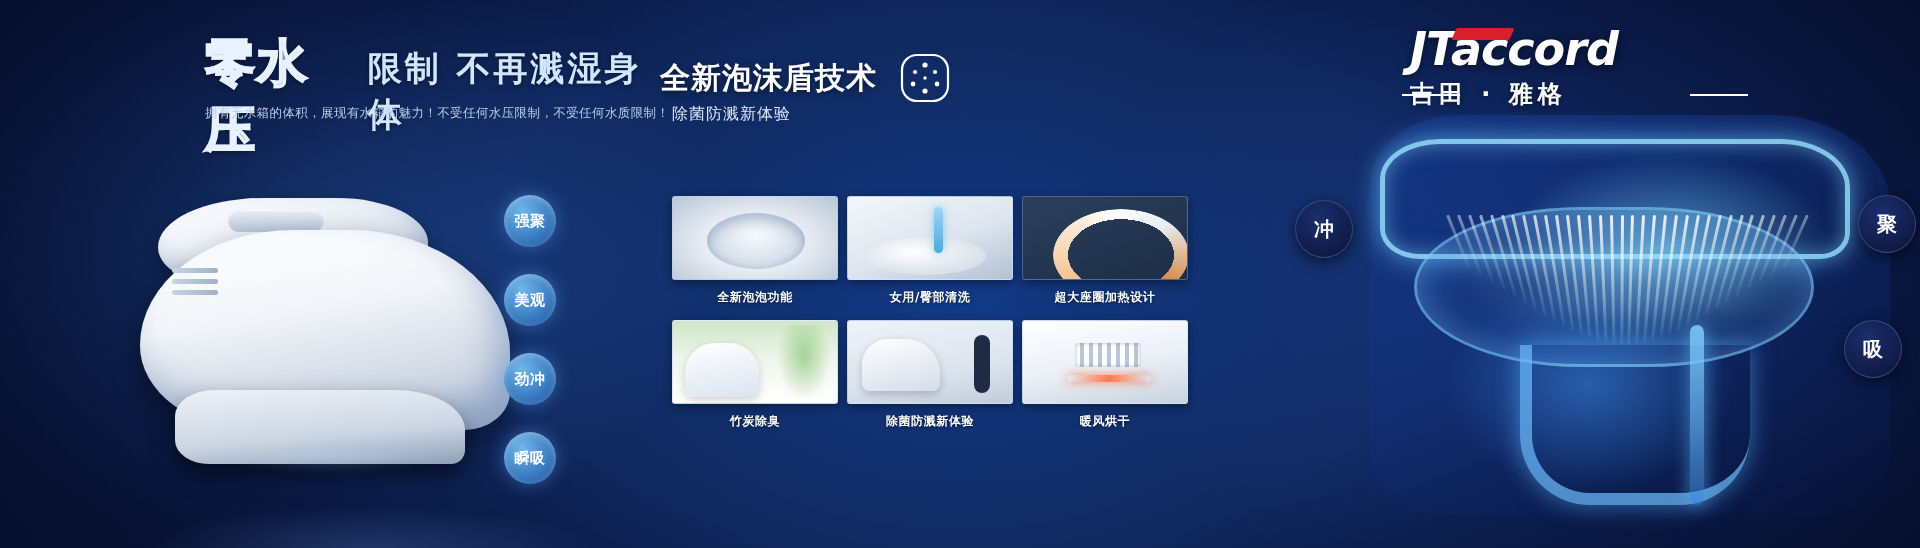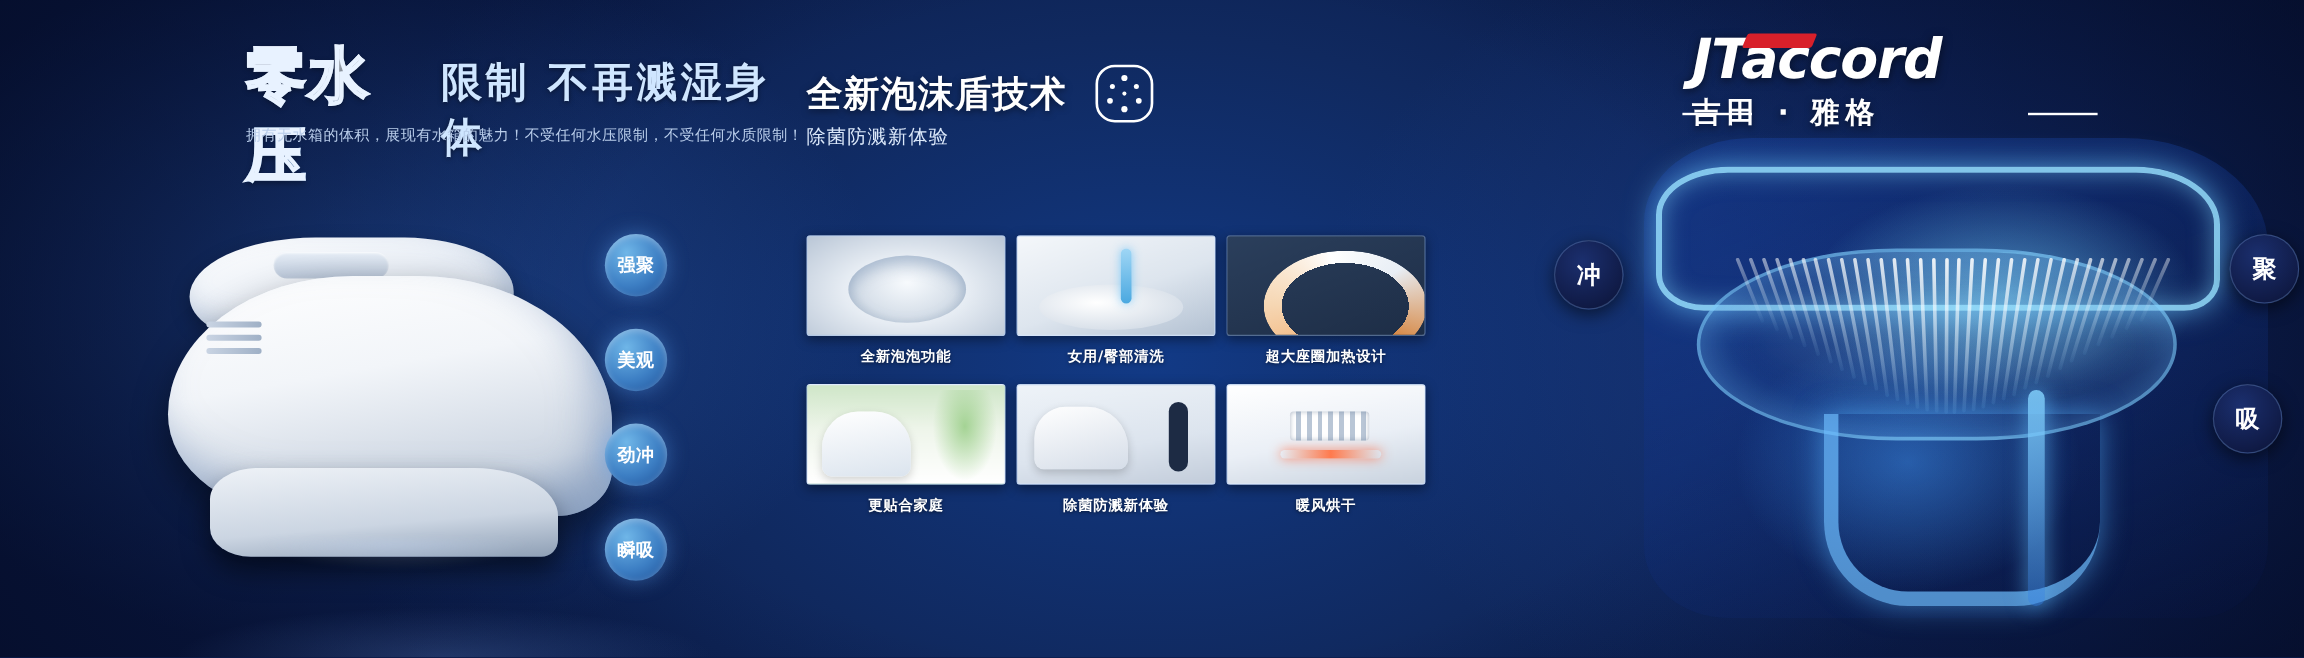--- a/index.html
+++ b/index.html
@@ -72,21 +72,21 @@
   
   .pill-col{ position:absolute; left:504px; top:195px; display:flex; flex-direction:column; gap:27px; }
   .pill{ width:52px; height:52px; border-radius:50%;
     display:flex; align-items:center; justify-content:center;
     font-size:15px; font-weight:bold; color:#fff; letter-spacing:0.5px;
     background:radial-gradient(circle at 35% 30%, #6fb6e8 0%, #3d7fc4 55%, #1d4f97 100%);
     box-shadow:0 0 18px rgba(90,160,240,0.45), inset 0 2px 6px rgba(255,255,255,0.35);}
 
   
   .mid-panel{ position:absolute; left:660px; top:0; width:580px; height:548px; }
-  .mid-head{ position:absolute; left:12px; top:52px; display:flex; align-items:center; gap:22px;text-align:center;}
+  .mid-head{ position:absolute; left:0; top:52px; display:flex; align-items:center; gap:22px;text-align:center;}
   .mid-title{ font-size:30px; font-weight:bold; color:#ffffff; letter-spacing:1px;
     text-shadow:0 2px 6px rgba(0,0,0,0.5);}
   .bubble-icon{ width:52px; height:52px; }
   .mid-sub{ position:absolute; left:12px; top:104px; font-size:16px; color:#dbe8fa; letter-spacing:1px;}
   .mid-body{ position:absolute; left:12px; top:138px; width:420px;
     font-size:11.5px; line-height:1.75; color:#aec3e2; letter-spacing:0.2px;}
 
   
   .grid{ position:absolute; left:12px; top:196px; width:548px;
     display:grid; grid-template-columns:repeat(3, 166px); gap:14px 9px;}
@@ -242,21 +242,21 @@
       <div class="cell">
         <div class="thumb t2"></div>
         <div class="cap">女用/臀部清洗</div>
       </div>
       <div class="cell">
         <div class="thumb t3"></div>
         <div class="cap">超大座圈加热设计</div>
       </div>
       <div class="cell">
         <div class="thumb t4"></div>
-        <div class="cap">更贴合家庭</div>
+        <div class="cap">竹炭除臭</div>
       </div>
       <div class="cell">
         <div class="thumb t5"></div>
         <div class="cap">除菌防溅新体验</div>
       </div>
       <div class="cell">
         <div class="thumb t6"></div>
         <div class="cap">暖风烘干</div>
       </div>
     </div>

